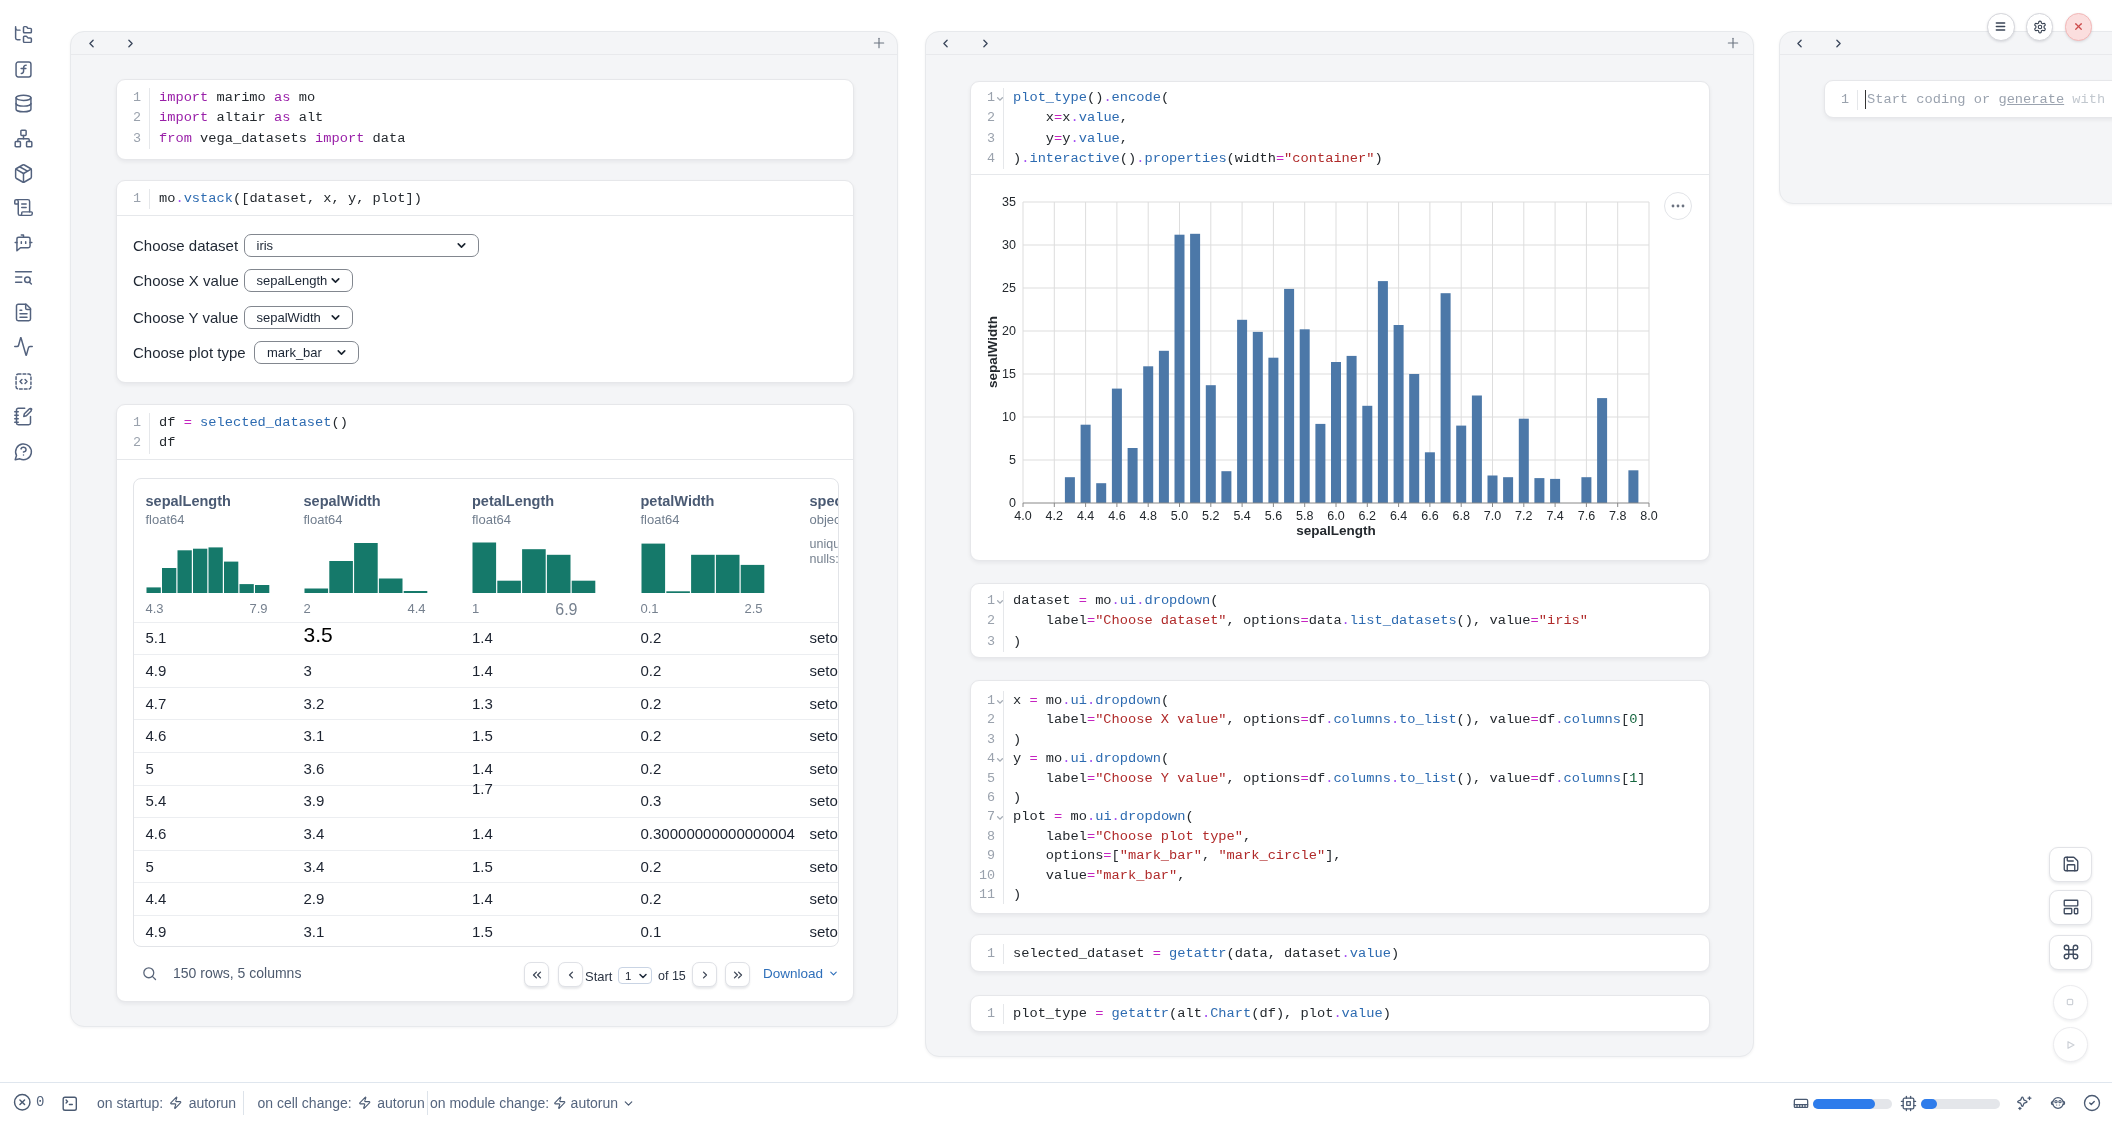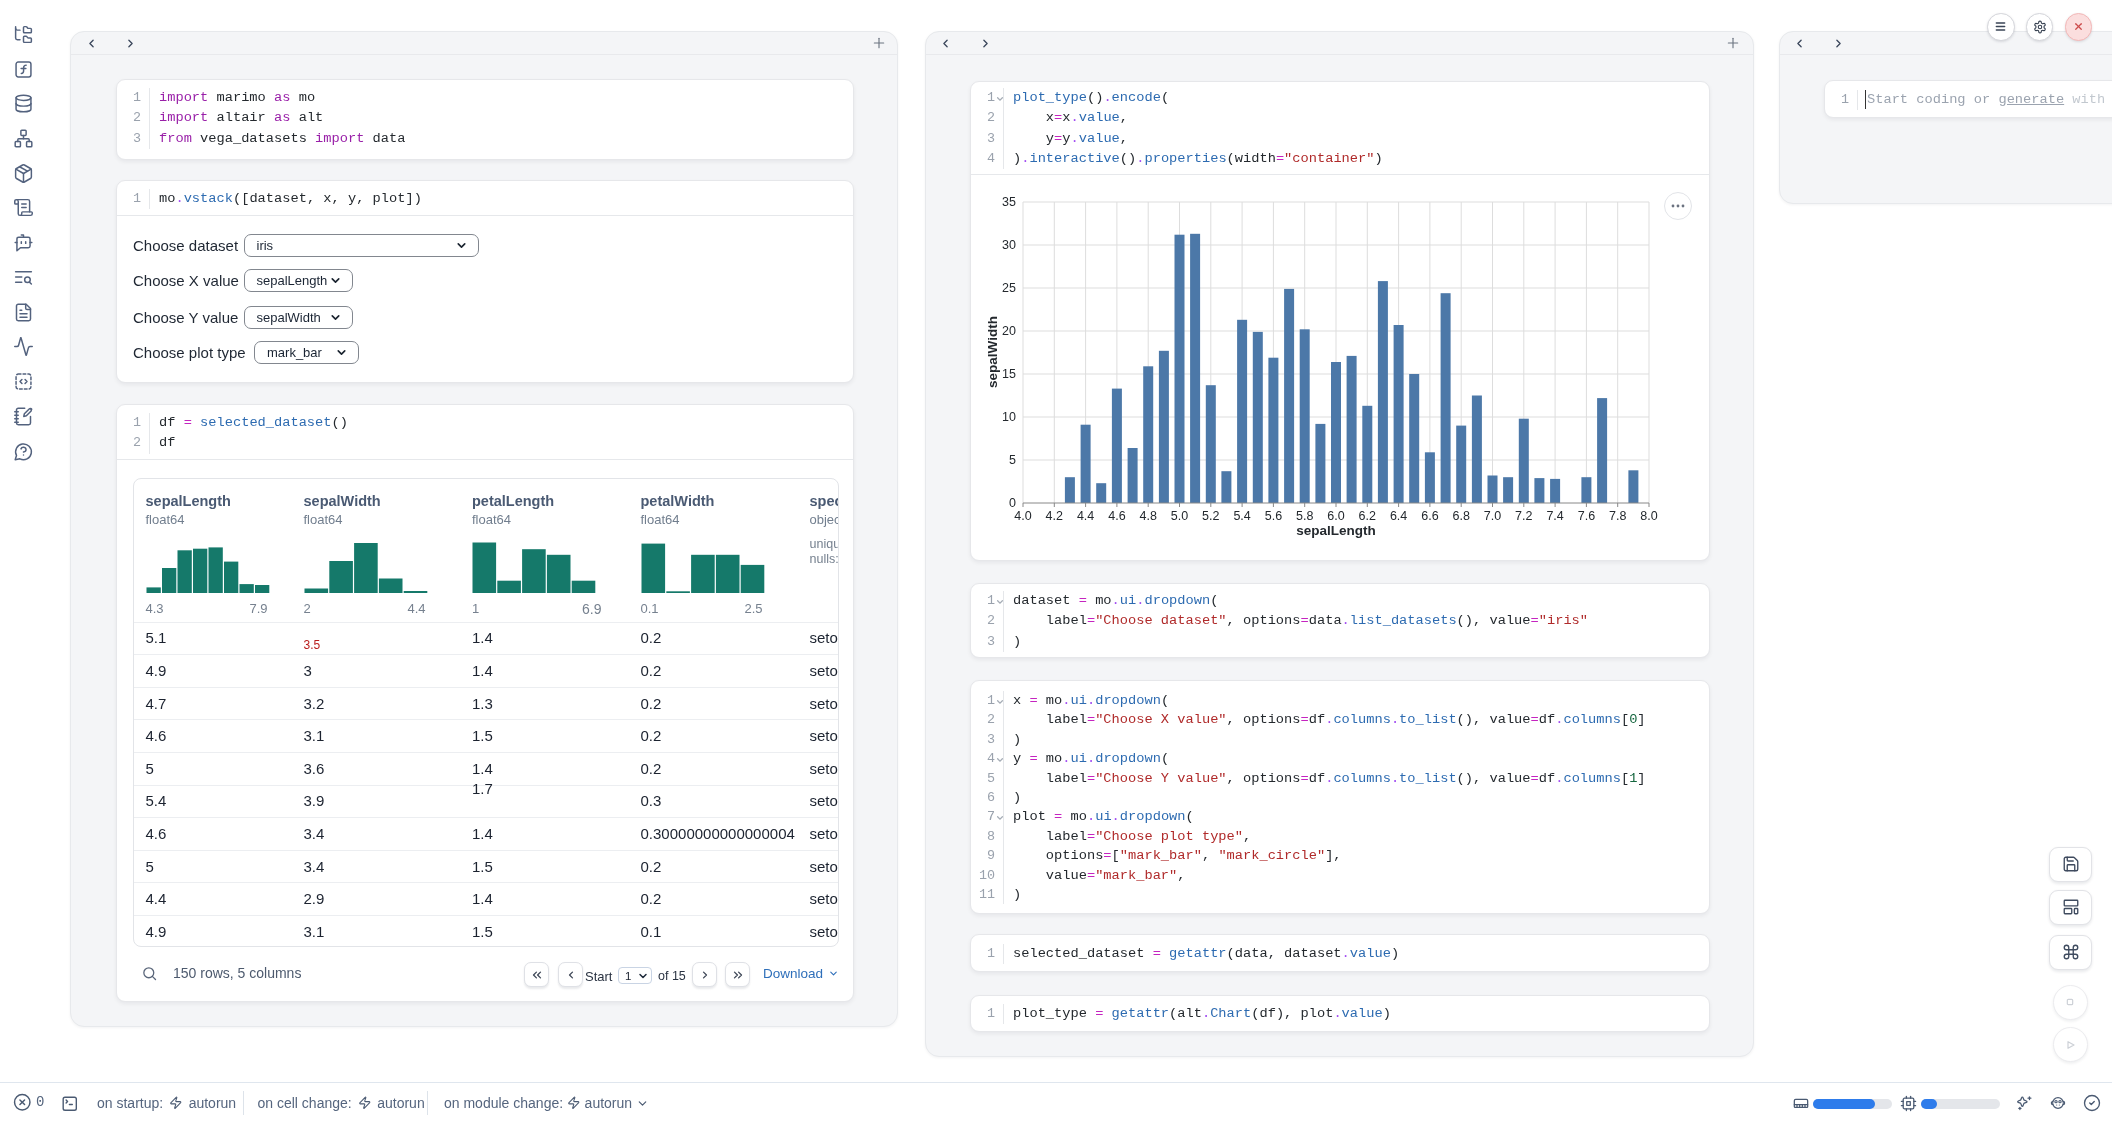--- a/index.html
+++ b/index.html
@@ -212,28 +212,28 @@
         <rect x="25.3" y="50.3" width="23.6" height="1.7" fill="#15796a"></rect>
         <rect x="50.1" y="13.8" width="23.6" height="38.2" fill="#15796a"></rect>
         <rect x="74.9" y="13.8" width="23.6" height="38.2" fill="#15796a"></rect>
         <rect x="99.7" y="23.9" width="23.6" height="28.1" fill="#15796a"></rect>
       </svg>
       <div class="abs" style="left:12px;top:122px;font-size:13px;color:#76818f">4.3</div>
       <div class="abs" style="left:12px;top:122px;width:122px;text-align:right;font-size:13px;color:#76818f">7.9</div>
       <div class="abs" style="left:170px;top:122px;font-size:13px;color:#76818f">2</div>
       <div class="abs" style="left:170px;top:122px;width:122px;text-align:right;font-size:13px;color:#76818f">4.4</div>
       <div class="abs" style="left:338.5px;top:122px;font-size:13px;color:#76818f">1</div>
-      <div class="abs" style="left:346px;top:122px;width:122px;text-align:right;font-size:14px;color:#76818f">6.9</div>
+      <div class="abs" style="left:322px;top:122px;width:122px;text-align:right;font-size:16px;color:#76818f">6.9</div>
       <div class="abs" style="left:507px;top:122px;font-size:13px;color:#76818f">0.1</div>
       <div class="abs" style="left:507px;top:122px;width:122px;text-align:right;font-size:13px;color:#76818f">2.5</div>
       <div class="abs" style="left:676px;top:58px;font-size:12.5px;color:#76818f">unique</div>
       <div class="abs" style="left:676px;top:73px;font-size:12.5px;color:#76818f">nulls:</div>
       <div class="abs" style="left:0;right:0;top:142.6px;border-top:1px solid #eceef1"></div>
       <div class="abs" style="left:12px;top:142.6px;height:32.6px;display:flex;align-items:center;font-size:15px;color:#1c2330">5.1</div>
-      <div class="abs" style="left:170px;top:150px;height:32.6px;display:flex;align-items:center;font-size:12px;color:#b91c1c">3.5</div>
+      <div class="abs" style="left:170px;top:140px;height:32.6px;display:flex;align-items:center;font-size:21px;color:#000000">3.5</div>
       <div class="abs" style="left:338.5px;top:142.6px;height:32.6px;display:flex;align-items:center;font-size:15px;color:#1c2330">1.4</div>
       <div class="abs" style="left:507px;top:142.6px;height:32.6px;display:flex;align-items:center;font-size:15px;color:#1c2330">0.2</div>
       <div class="abs" style="left:676px;top:142.6px;height:32.6px;display:flex;align-items:center;font-size:15px;color:#1c2330">setosa</div>
       <div class="abs" style="left:0;right:0;top:175.2px;border-top:1px solid #eceef1"></div>
       <div class="abs" style="left:12px;top:175.2px;height:32.6px;display:flex;align-items:center;font-size:15px;color:#1c2330">4.9</div>
       <div class="abs" style="left:170px;top:175.2px;height:32.6px;display:flex;align-items:center;font-size:15px;color:#1c2330">3</div>
       <div class="abs" style="left:338.5px;top:175.2px;height:32.6px;display:flex;align-items:center;font-size:15px;color:#1c2330">1.4</div>
       <div class="abs" style="left:507px;top:175.2px;height:32.6px;display:flex;align-items:center;font-size:15px;color:#1c2330">0.2</div>
       <div class="abs" style="left:676px;top:175.2px;height:32.6px;display:flex;align-items:center;font-size:15px;color:#1c2330">setosa</div>
       <div class="abs" style="left:0;right:0;top:207.8px;border-top:1px solid #eceef1"></div>
@@ -553,21 +553,21 @@
   </div>
 <div class="abs" style="left:242.6px;top:1091px;width:1px;height:24px;background:#dde3ea"></div>
 <div class="abs st" style="left:257.5px;top:1091px;height:24px;display:flex;align-items:center;gap:6px">
     <span>on cell change:</span>
     <svg width="13.5" height="13.5" viewBox="0 0 24 24" fill="none" stroke="#4a5a72" stroke-width="1.9" stroke-linejoin="round">
       <path d="M4 14a1 1 0 0 1-.78-1.63l9.9-10.2a.5.5 0 0 1 .86.46l-1.92 6.02A1 1 0 0 0 13 10h7a1 1 0 0 1 .78 1.63l-9.9 10.2a.5.5 0 0 1-.86-.46l1.92-6.02A1 1 0 0 0 11 14z"></path>
     </svg>
     <span>autorun</span>
   </div>
 <div class="abs" style="left:426.6px;top:1091px;width:1px;height:24px;background:#dde3ea"></div>
-<div class="abs st" style="left:444px;top:1091px;height:24px;display:flex;align-items:center;gap:4px">
+<div class="abs st" style="left:430px;top:1091px;height:24px;display:flex;align-items:center;gap:4px">
     <span>on module change:</span>
     <svg width="13.5" height="13.5" viewBox="0 0 24 24" fill="none" stroke="#4a5a72" stroke-width="1.9" stroke-linejoin="round">
       <path d="M4 14a1 1 0 0 1-.78-1.63l9.9-10.2a.5.5 0 0 1 .86.46l-1.92 6.02A1 1 0 0 0 13 10h7a1 1 0 0 1 .78 1.63l-9.9 10.2a.5.5 0 0 1-.86-.46l1.92-6.02A1 1 0 0 0 11 14z"></path>
     </svg>
     <span>autorun</span>
     <svg width="13" height="13" viewBox="0 0 24 24" fill="none" stroke="#4a5a72" stroke-width="2.2" stroke-linecap="round" stroke-linejoin="round">
       <path d="m6 9 6 6 6-6"></path>
     </svg>
   </div>
 <svg class="abs" style="left:1792.5px;top:1095.5px" width="16" height="16" viewBox="0 0 24 24" fill="none" stroke="#4a5a72" stroke-width="1.9" stroke-linecap="round" stroke-linejoin="round">

